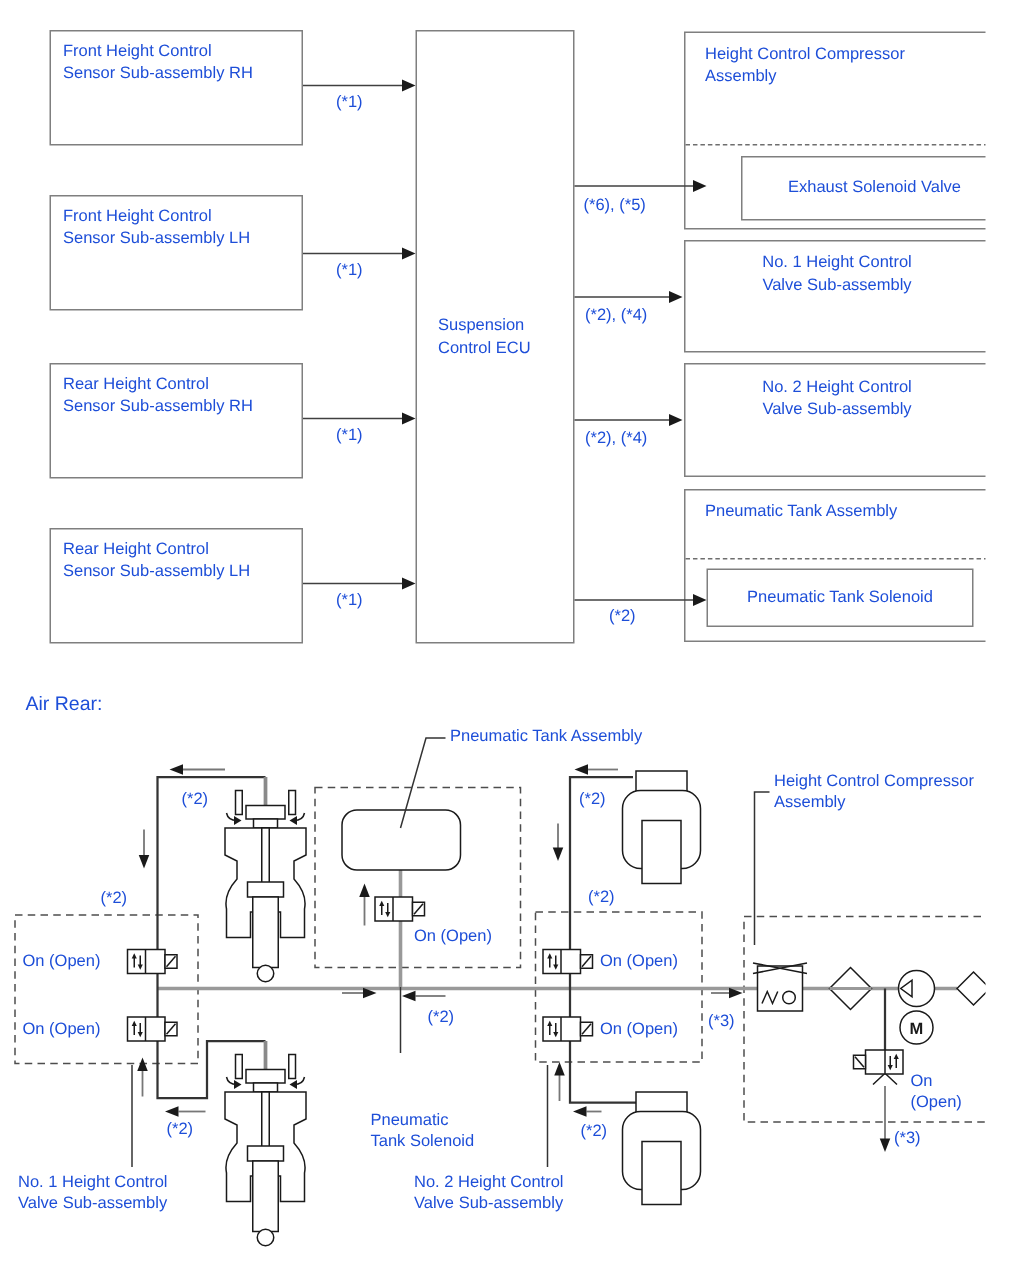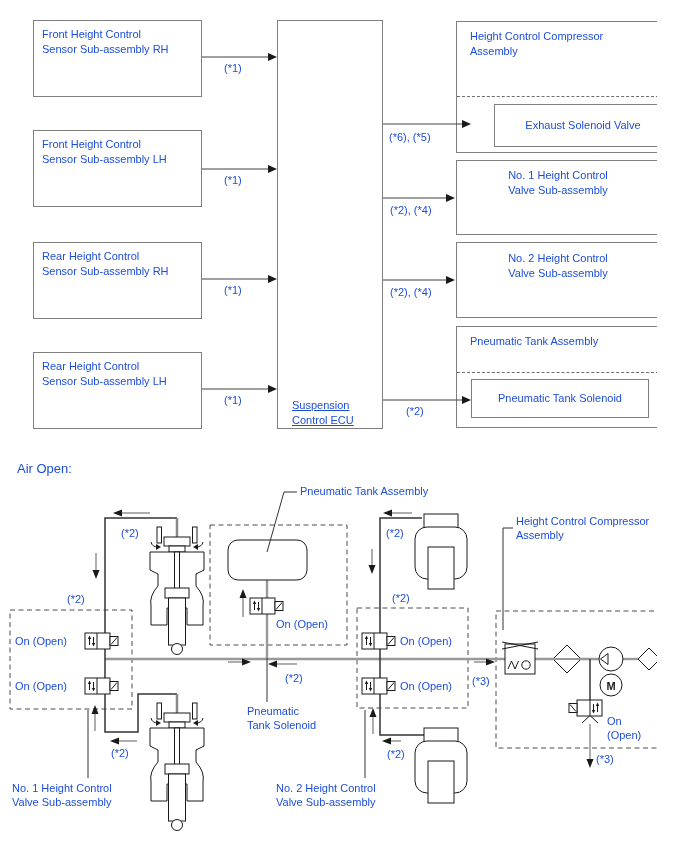--- a/index.html
+++ b/index.html
@@ -9,21 +9,21 @@
   }
   .box{
     position:absolute;border:1px solid #7f7f7f;background:#fff;
     font-size:11px;line-height:1.35;box-sizing:border-box;
   }
   .pre{white-space:pre-line;}
   .boxtext{padding:6px 8px;white-space:pre-line;}
   .lbl{position:absolute;font-size:11px;line-height:1.3;white-space:pre-line;}
   .heading{position:absolute;font-size:13px;}
   .centered{display:flex;align-items:center;justify-content:center;text-align:center;}
-  .vcentered{display:flex;align-items:flex-end;text-decoration:underline;}
+  .vcentered{display:flex;align-items:center;}
   .dashsep{position:absolute;left:0;right:0;border-top:1px dashed #6e6e6e;}
   svg{position:absolute;left:0;top:0;}
 </style>
 </head>
 <body>
 
 <div id="stage">
 
   <div class="box" style="left:33px;top:20px;width:169px;height:77px;">
     <div class="boxtext">Front Height Control
@@ -76,41 +76,41 @@
 
   <span class="lbl" style="left:224px;top:61px;">(*1)</span>
   <span class="lbl" style="left:224px;top:173px;">(*1)</span>
   <span class="lbl" style="left:224px;top:283px;">(*1)</span>
   <span class="lbl" style="left:224px;top:393px;">(*1)</span>
   <span class="lbl" style="left:389px;top:130px;">(*6), (*5)</span>
   <span class="lbl" style="left:390px;top:203px;">(*2), (*4)</span>
   <span class="lbl" style="left:390px;top:285px;">(*2), (*4)</span>
   <span class="lbl" style="left:406px;top:404px;">(*2)</span>
 
-  <span class="heading" style="left:17px;top:461px;">Air Open:</span>
+  <span class="heading" style="left:17px;top:461px;">Air Rear:</span>
 
   <span class="lbl" style="left:15px;top:634px;">On (Open)</span>
   <span class="lbl" style="left:15px;top:679px;">On (Open)</span>
   <span class="lbl" style="left:400px;top:634px;">On (Open)</span>
   <span class="lbl" style="left:400px;top:679px;">On (Open)</span>
   <span class="lbl" style="left:276px;top:617px;">On (Open)</span>
   <span class="lbl" style="left:607px;top:714px;">On (Open)</span>
 
   <span class="lbl" style="left:121px;top:526px;">(*2)</span>
   <span class="lbl" style="left:67px;top:592px;">(*2)</span>
   <span class="lbl" style="left:111px;top:746px;">(*2)</span>
   <span class="lbl" style="left:386px;top:526px;">(*2)</span>
   <span class="lbl" style="left:392px;top:591px;">(*2)</span>
   <span class="lbl" style="left:387px;top:747px;">(*2)</span>
   <span class="lbl" style="left:285px;top:671px;">(*2)</span>
   <span class="lbl" style="left:472px;top:674px;">(*3)</span>
   <span class="lbl" style="left:596px;top:752px;">(*3)</span>
 
   <span class="lbl" style="left:300px;top:484px;">Pneumatic Tank Assembly</span>
-  <span class="lbl" style="left:247px;top:704px;">Pneumatic
+  <span class="lbl" style="left:247px;top:740px;">Pneumatic
 Tank Solenoid</span>
   <span class="lbl" style="left:12px;top:781px;">No. 1 Height Control
 Valve Sub-assembly</span>
   <span class="lbl" style="left:276px;top:781px;">No. 2 Height Control
 Valve Sub-assembly</span>
   <span class="lbl" style="left:516px;top:514px;">Height Control Compressor
 Assembly</span>
 
   <svg width="690" height="855" viewBox="0 0 690 855">
     <defs>

